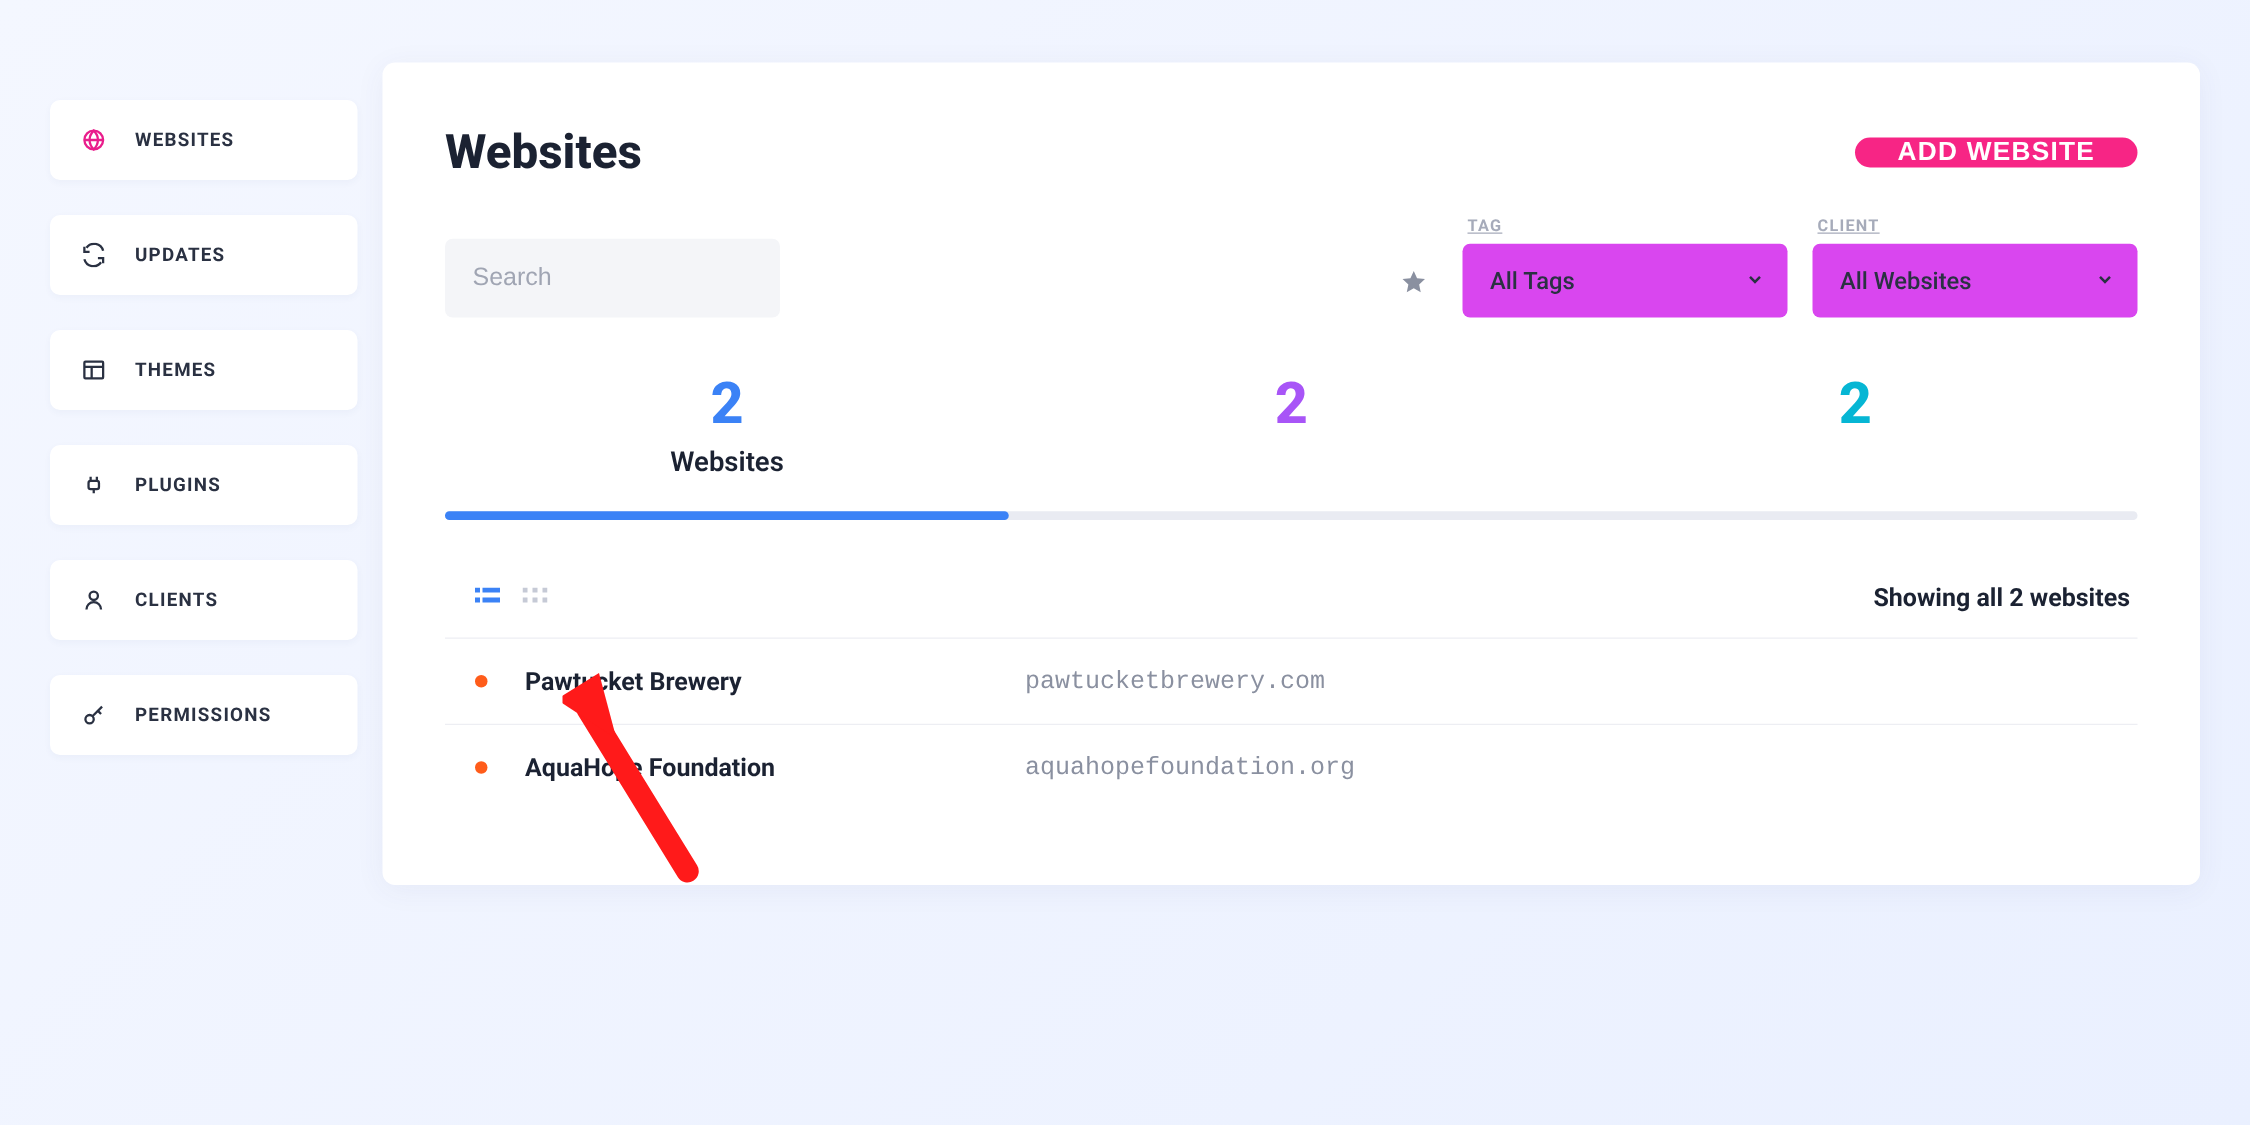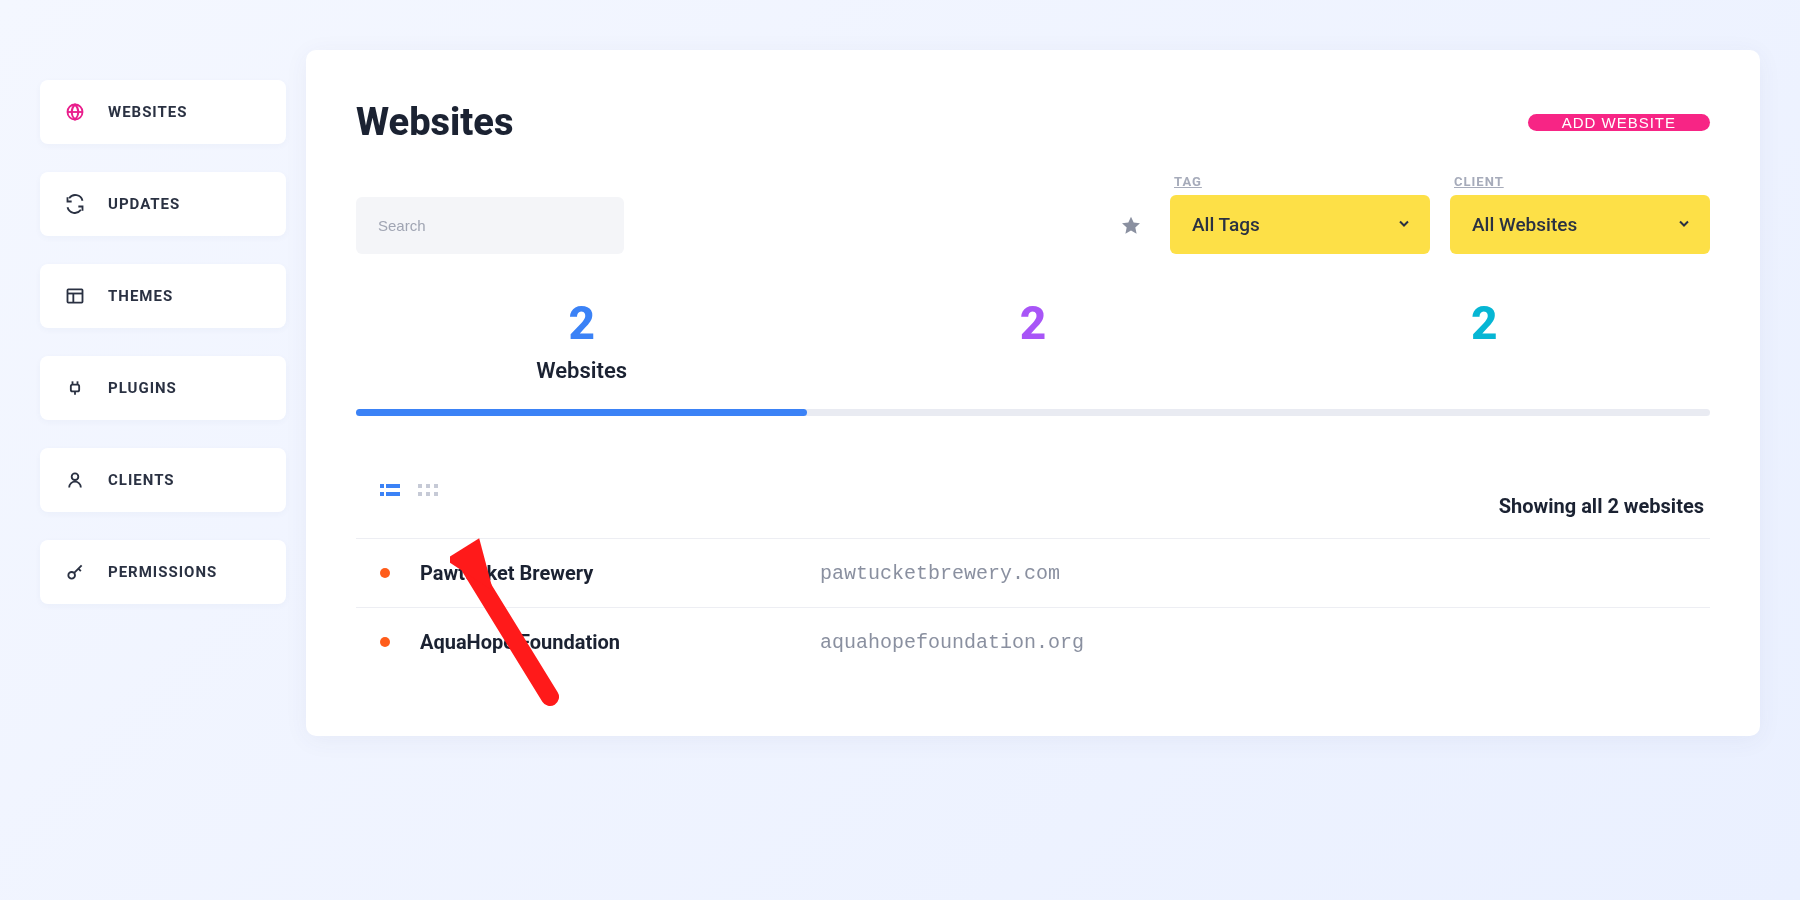--- a/index.html
+++ b/index.html
@@ -62,57 +62,57 @@
   font-size:38px;
   font-weight:800;
   color:#1b2232;
 }
 .add-btn {
   background:#f72585;
   color:#fff;
   border:none;
   border-radius:999px;
   padding:0 34px;
-  font-size:15px;
-  font-weight:400;
+  font-size:21px;
+  font-weight:700;
   letter-spacing:1px;
   cursor:pointer;
 }
 .filter-row {
   display:flex;
   align-items:flex-end;
   gap:20px;
   margin-bottom:46px;
 }
 .search {
   background:#f4f5f8;
   border:none;
   border-radius:6px;
   padding:20px 22px;
-  font-size:15px;
+  font-size:20px;
   color:#6e7484;
   width:268px;
   outline:none;
 }
 .search::placeholder { color:#a0a5b3; }
 .spacer { flex:1; }
 .star-btn { background:none; border:none; cursor:pointer; padding:8px; align-self:flex-end; margin-bottom:6px; }
 .filter-group { display:flex; flex-direction:column; gap:6px; }
 .filter-label {
   font-size:13px;
   font-weight:700;
   letter-spacing:1px;
   color:#a6abba;
   text-transform:uppercase;
   padding-left:4px;
   text-decoration:underline;
 }
 .select {
   position:relative;
-  background:#fde047;
+  background:#d946ef;
   border:none;
   border-radius:6px;
   padding:18px 50px 18px 22px;
   font-size:19px;
   color:#2a3142;
   font-weight:500;
   width:260px;
   cursor:pointer;
 }
 .select .chev {
@@ -146,21 +146,21 @@
   border-radius:4px;
 }
 .list-head {
   display:flex;
   justify-content:space-between;
   align-items:center;
   padding:0 6px 20px 22px;
 }
 .view-toggle { display:flex; gap:14px; align-items:center; }
 .view-btn { background:none; border:none; cursor:pointer; padding:2px; }
-.showing { font-size:20px; font-weight:700; color:#1b2232;margin-top:28px; }
+.showing { font-size:20px; font-weight:700; color:#1b2232; }
 .row {
   display:flex;
   align-items:center;
   padding:22px 0 22px 24px;
   border-top:1px solid #edeef3;
 }
 .dot { width:10px; height:10px; border-radius:50%; background:#ff5c1a; margin-right:30px; flex:none; }
 .row-name { font-size:20px; font-weight:700; color:#1b2232; width:400px; }
 .row-url  { font-size:20px; color:#8a90a0;font-family:Liberation Mono, monospace; }
 .arrow-annot {

